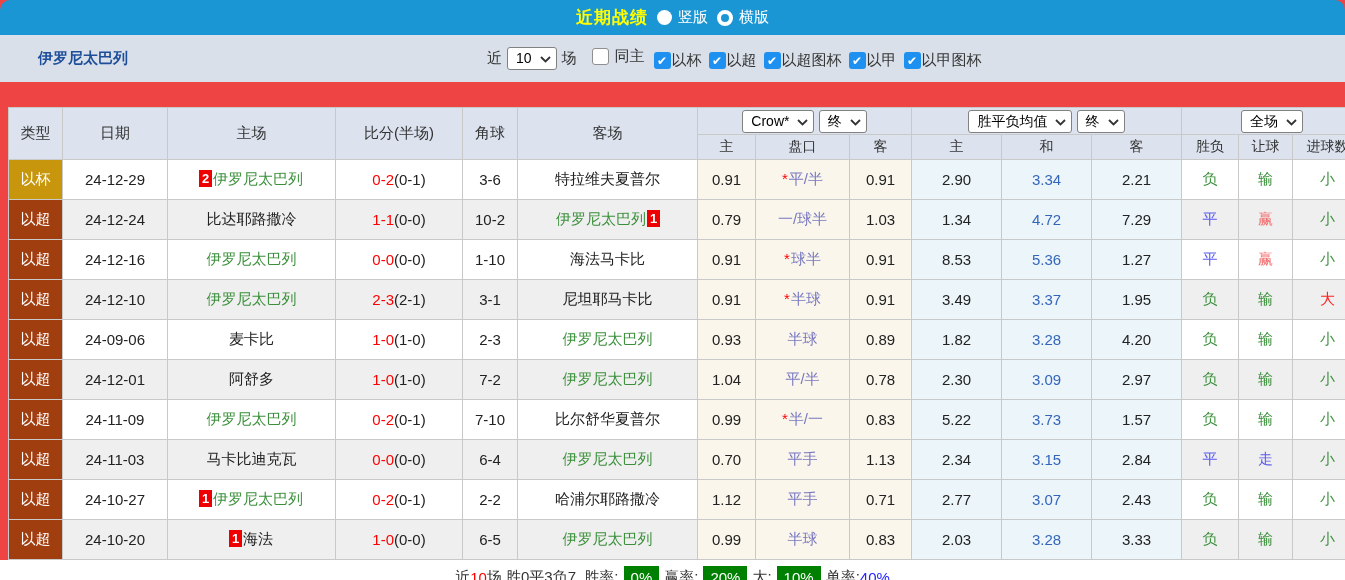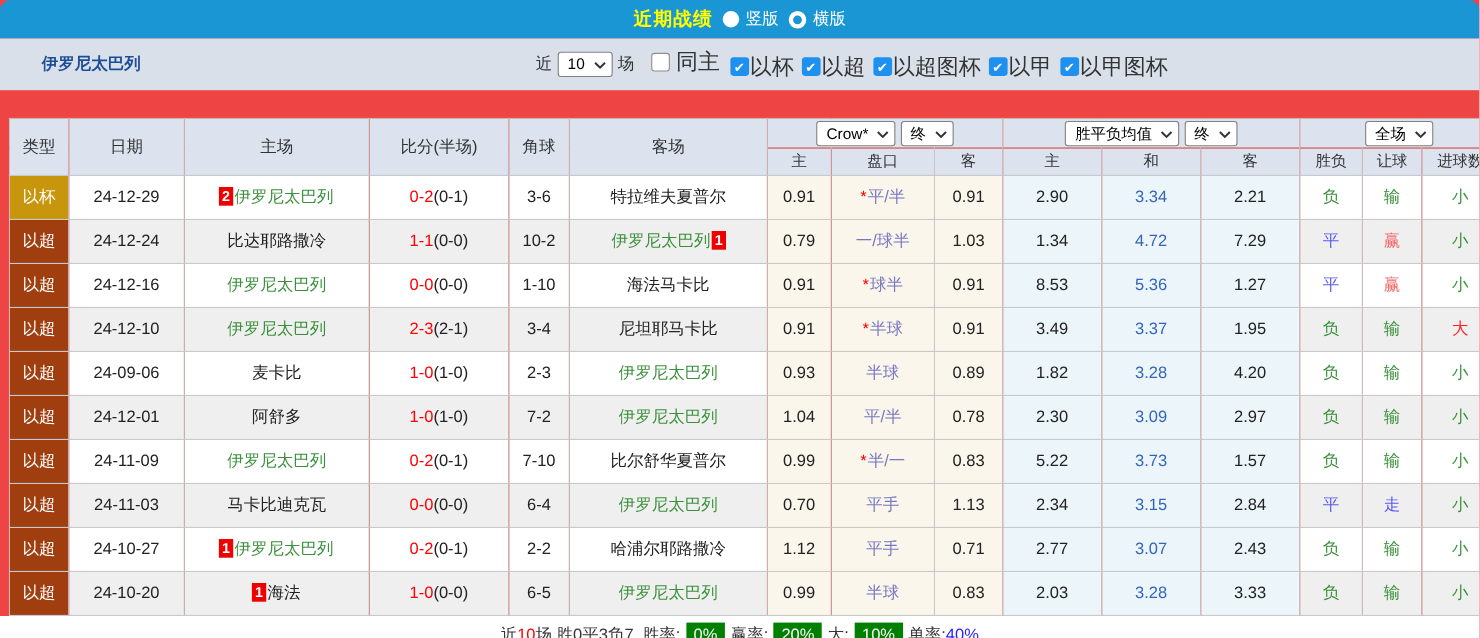--- a/index.html
+++ b/index.html
@@ -19,21 +19,21 @@
   .filterbar { height:47px; background:#d9e0ea; position:relative; }
   .team { position:absolute; left:38px; top:14px; color:#1f4e99; font-weight:bold; font-size:15px; }
   .filter-controls { position:absolute; left:487px; top:0; height:47px; display:flex; align-items:center; gap:5px; font-size:15px; color:#333; white-space:nowrap; }
   .fake-select { background:#fff; border:1px solid #818181; border-radius:3px; padding:2px 5px 2px 8px;
     display:inline-flex; align-items:center; gap:8px; font-size:14px; color:#000; cursor:pointer; line-height:17px; }
   .cb-item { display:inline-flex; align-items:center; margin-left:7px; cursor:pointer; }
   .cb-item:first-child { margin-left:10px; margin-right:2px; }
   .cb-box { width:17px; height:17px; border-radius:3px; display:inline-flex; align-items:center; justify-content:center; margin-right:1px; }
   .cb-box.checked { background:#1e90f0; color:#fff; font-size:12px; font-weight:bold; }
   .cb-box.unchecked { background:#fff; border:1px solid #8f8f8f; margin-right:6px; }
-  .cb-label { font-size:20px; color:#333; }
+  .cb-label { font-size:15px; color:#333; }
 
   
   .table-wrap { margin-left:8px; width:1337px; overflow:hidden;margin-top:25px; }
   table { border-collapse:collapse; table-layout:fixed; width:1354px; }
   th,td { border:1px solid #c9c9c9; text-align:center; overflow:hidden; white-space:nowrap; padding:0; }
   thead th { background:#dce3ef; font-weight:normal; font-size:15px; color:#333; }
   tr.hrow1 th { height:27px; }
   tr.hrow2 th { height:25px; font-size:14px; }
   tbody td { height:40px; font-size:15px; color:#222; }
   tr.even > td { background:#efefef; }
@@ -235,21 +235,21 @@
             <td class="euro">1.27</td>
             <td style="color: rgb(90, 90, 240);">平</td>
             <td style="color: rgb(242, 106, 106);">赢</td>
             <td style="color: rgb(58, 143, 58);">小</td>
           </tr>
           <tr class="even">
             <td class="type-cell" style="background: rgb(160, 62, 16);">以超</td>
             <td>24-12-10</td>
             <td><span class="team-name" style="color: rgb(58, 143, 58);">伊罗尼太巴列</span></td>
             <td><span class="ft">2-3</span><span class="ht">(2-1)</span></td>
-            <td>3-4</td>
+            <td>3-1</td>
             <td><span class="team-name" style="color: rgb(34, 34, 34);">尼坦耶马卡比</span></td>
             <td class="cream">0.91</td>
             <td class="cream line"><span class="star">*</span><span>半球</span></td>
             <td class="cream">0.91</td>
             <td class="euro">3.49</td>
             <td class="euro draw">3.37</td>
             <td class="euro">1.95</td>
             <td style="color: rgb(58, 143, 58);">负</td>
             <td style="color: rgb(58, 143, 58);">输</td>
             <td style="color: rgb(255, 34, 34);">大</td>

